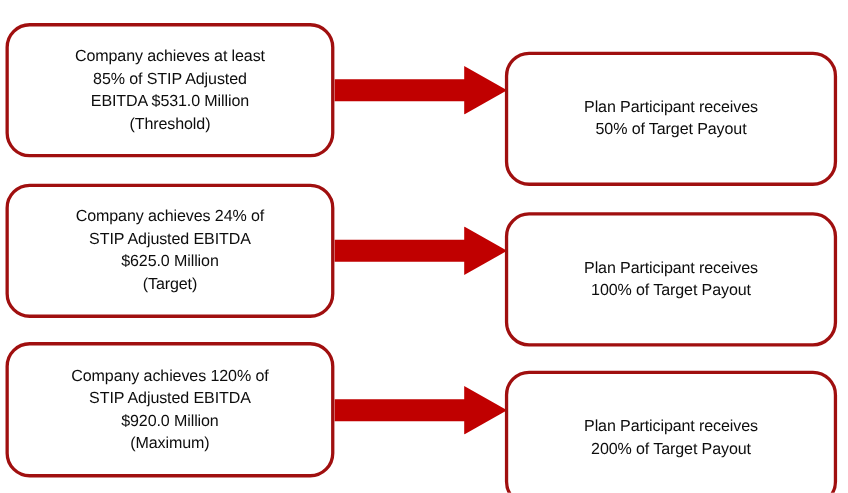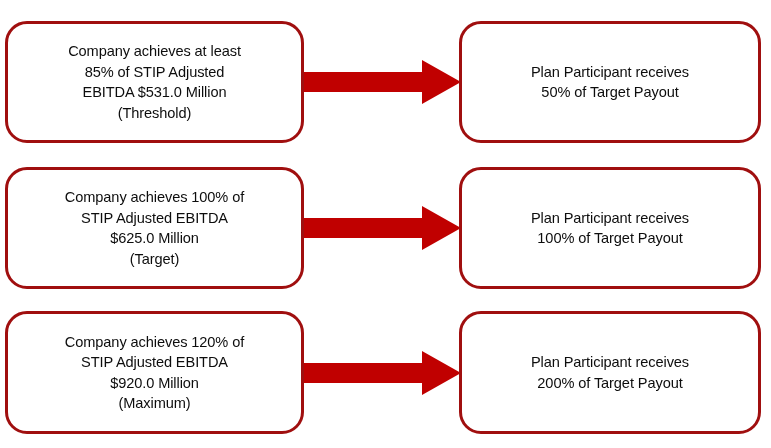--- a/index.html
+++ b/index.html
@@ -45,20 +45,21 @@
   }
   .box-left {
     left: 5px;
     width: 299px;
     height: 100%;
   }
   .box-right {
     left: 459px;
     width: 302px;
     height: 100%;
+    margin-top: 26px;
   }
   .box-text {
     display: block;
     color: #0d0d0d;
     font-size: 14.6px;
     line-height: 20.5px;
     letter-spacing: -0.1px;
     white-space: pre-line;
     padding: 0 14px;
   }
@@ -97,21 +98,21 @@
       </svg>
     </div>
     <div class="box box-right">
       <span class="box-text">Plan Participant receives
 50% of Target Payout</span>
     </div>
   </div>
 
   <div class="row row-1">
     <div class="box box-left">
-      <span class="box-text">Company achieves 100% of
+      <span class="box-text">Company achieves 24% of
 STIP Adjusted EBITDA
 $625.0 Million
 (Target)</span>
     </div>
     <div class="arrow">
       <svg viewBox="0 0 157 44" preserveAspectRatio="none" aria-hidden="true">
         <polygon points="0,12 118,12 118,0 157,22 118,44 118,32 0,32" fill="#C00000"></polygon>
       </svg>
     </div>
     <div class="box box-right">

